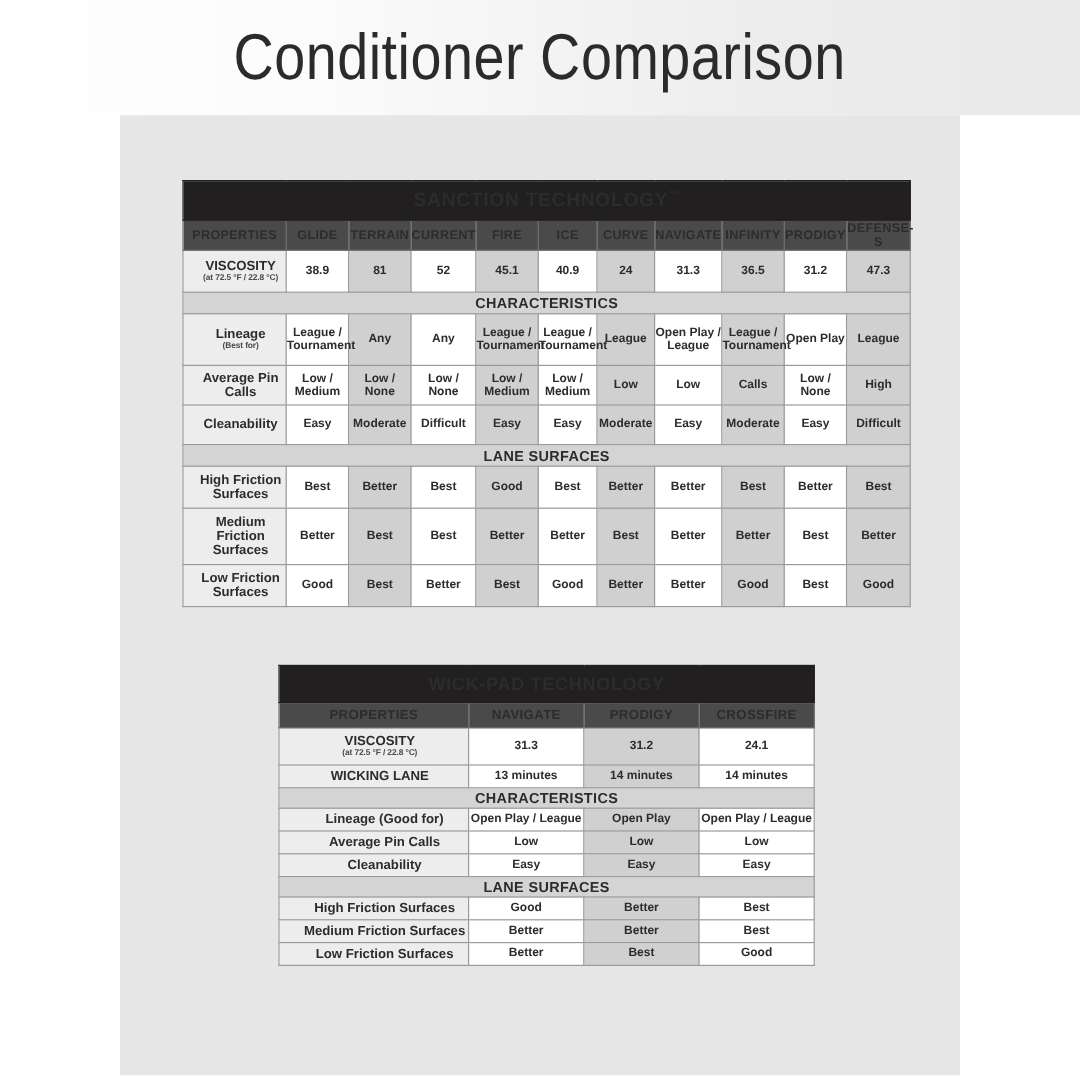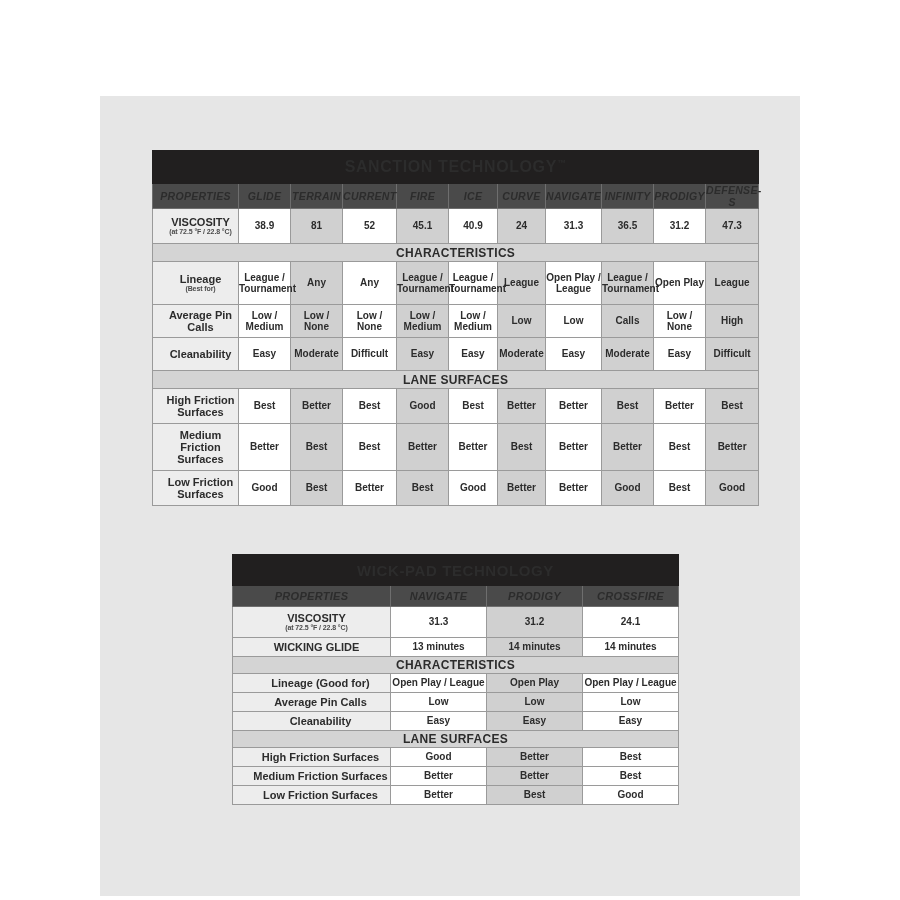--- a/index.html
+++ b/index.html
@@ -82,21 +82,20 @@
 
   
   .colhead {
     background: #4a4a4a;
     color: #ffffff;
     font-size: 10.5px;
     font-weight: bold;
     letter-spacing: 0.3px;
     height: 22px;
     border-color: #6e6e6e !important;
-    font-style: italic;
   }
 
   
   .section-row td {
     background: #d4d4d4;
     text-align: left;
     font-size: 12px;
     font-weight: bold;
     letter-spacing: 0.3px;
     color: #3a3a3a;
@@ -149,20 +148,23 @@
   #table-wickpad .rowlabel { font-size: 11px; }
   #table-wickpad .rowlabel.indent { padding-left: 18px !important; }
   #table-wickpad .cell { font-size: 10px; }
   #table-wickpad .section-row td { height: 16px; }
 </style>
 </head>
 <body>
 
 <div id="page">
 
+  <div class="title-band">
+    <div class="title-text">Conditioner Comparison</div>
+  </div>
 
   <div class="panel">
 
     <div class="tbl-wrap" id="table-sanction">
       <table class="cmp">
         <colgroup>
           <col style="width:86px">
             <col style="width:52px">
             <col style="width:52px">
           <col style="width:54px">
@@ -310,21 +312,21 @@
               <td class="colhead">PRODIGY</td>
               <td class="colhead">CROSSFIRE</td>
             </tr>
             <tr class="data-row r-visc">
               <td class="rowlabel">VISCOSITY<span class="sub">(at 72.5 °F / 22.8 °C)</span></td>
               <td class="cell">31.3</td>
               <td class="cell shade">31.2</td>
               <td class="cell">24.1</td>
             </tr>
             <tr class="data-row ">
-              <td class="rowlabel">WICKING GLIDE</td>
+              <td class="rowlabel">WICKING LANE</td>
               <td class="cell">13 minutes</td>
               <td class="cell shade">14 minutes</td>
               <td class="cell">14 minutes</td>
             </tr>
             <tr class="section-row">
               <td colspan="4">CHARACTERISTICS</td>
             </tr>
             <tr class="data-row ">
               <td class="rowlabel indent">Lineage (Good for)</td>
               <td class="cell">Open Play / League</td>

